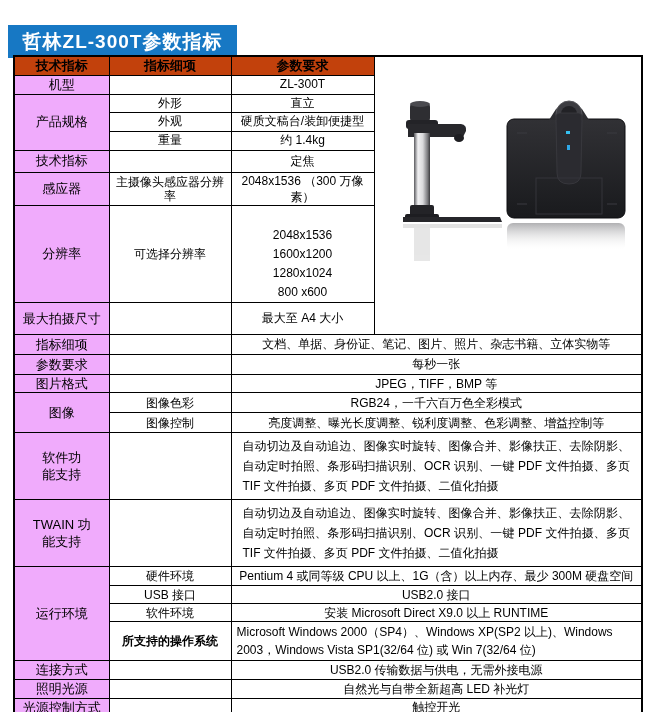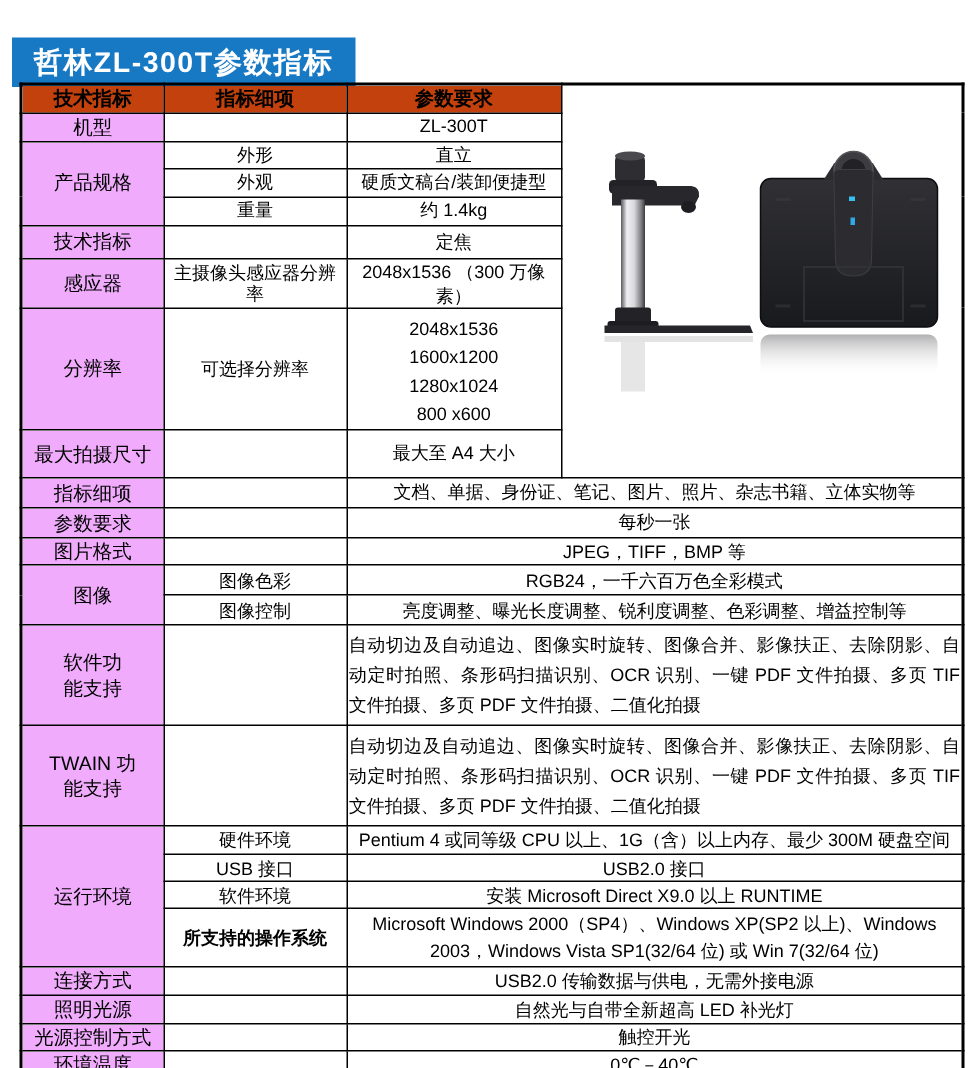--- a/index.html
+++ b/index.html
@@ -18,23 +18,23 @@
     border-collapse:collapse;table-layout:fixed;
     border:2px solid #000;
   }
   td,th{
     border:1px solid #000;padding:0 3px;text-align:center;vertical-align:middle;
     overflow:hidden;line-height:1.35;
   }
   th{background:#c2410c;font-weight:bold;font-size:13px;}
   .lbl{background:#f0abfc;font-size:13px;}
   .val{font-size:12px;}
-  .just{text-align:justify;text-align-last:left;padding:3px 1px;line-height:20px;}
-  .leftal{text-align:center;padding:1px 5px;line-height:18px;}
-  .topal{vertical-align:top;padding-top:4px;line-height:19px;}
+  .just{text-align:justify;text-align-last:left;padding:3px 11px;line-height:20px;}
+  .leftal{text-align:left;padding:1px 5px;line-height:18px;}
+  .topal{vertical-align:top;padding-top:20px;line-height:19px;}
   .img-cell{padding:0;vertical-align:top;background:#fff;}
 </style>
 </head>
 <body>
 
 <div class="title-bar">哲林ZL-300T参数指标</div>
 
 <table class="spec">
   <colgroup>
     <col style="width:95px">

